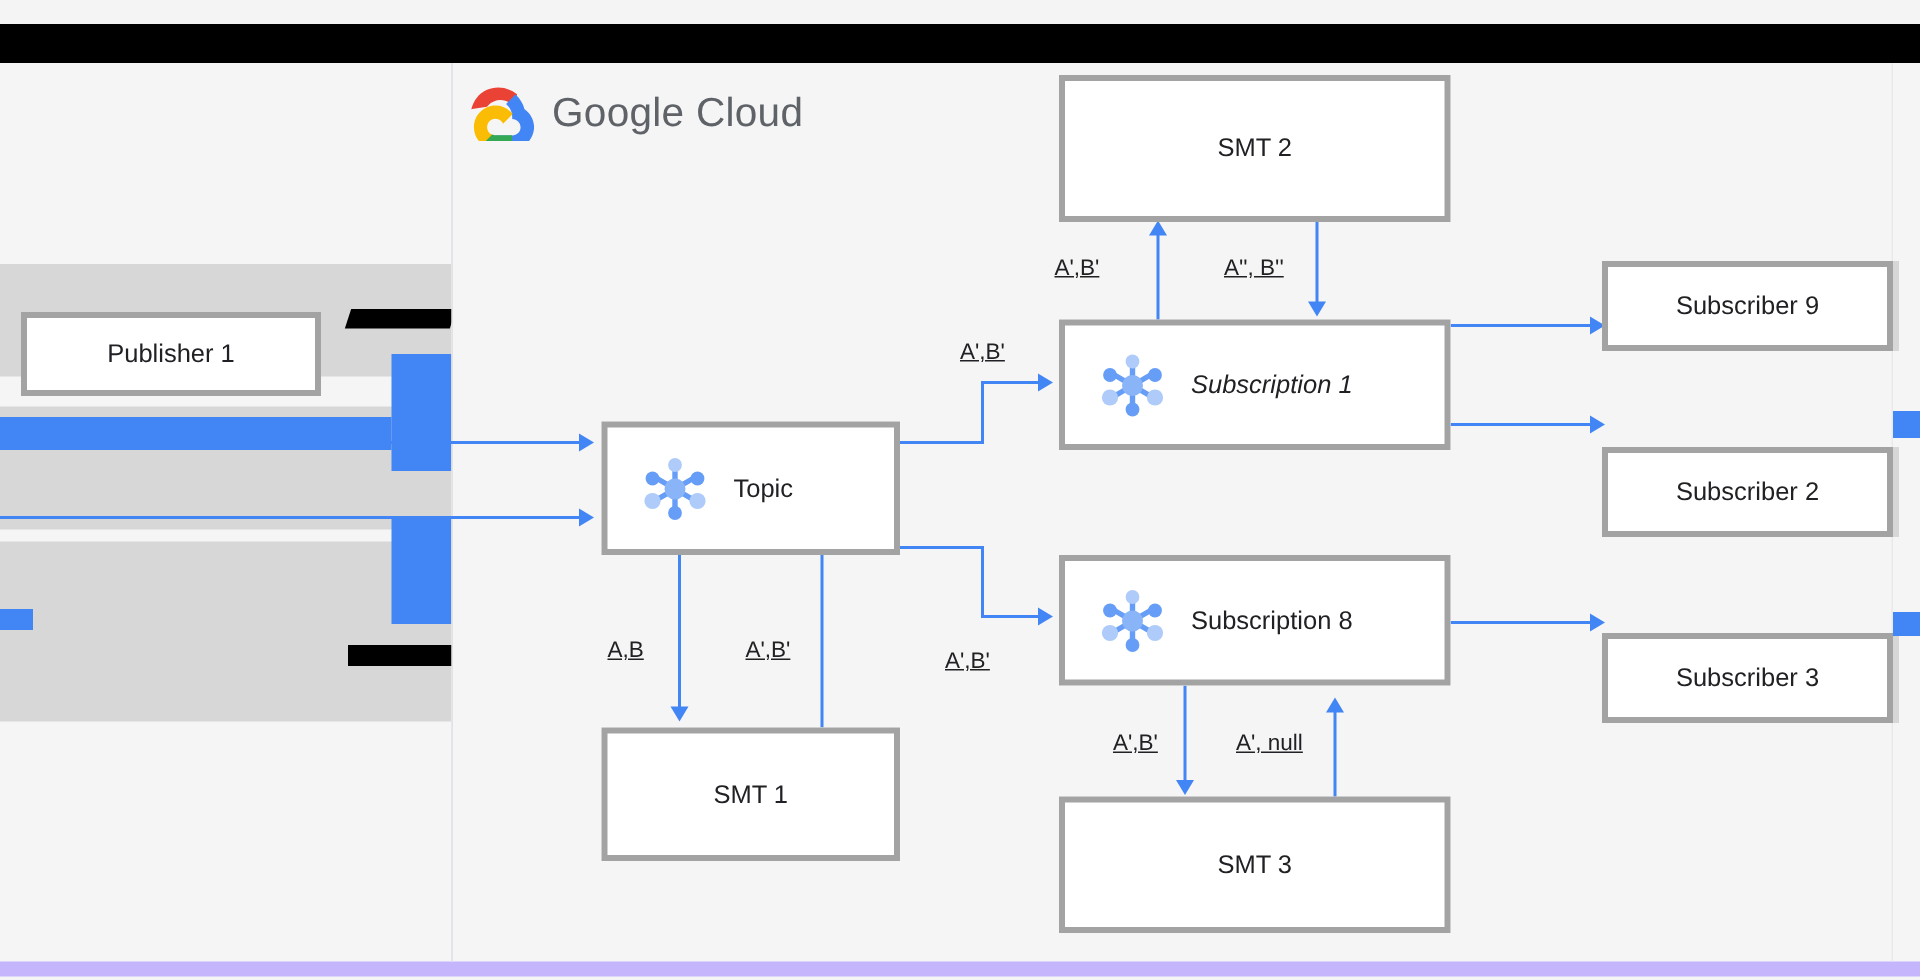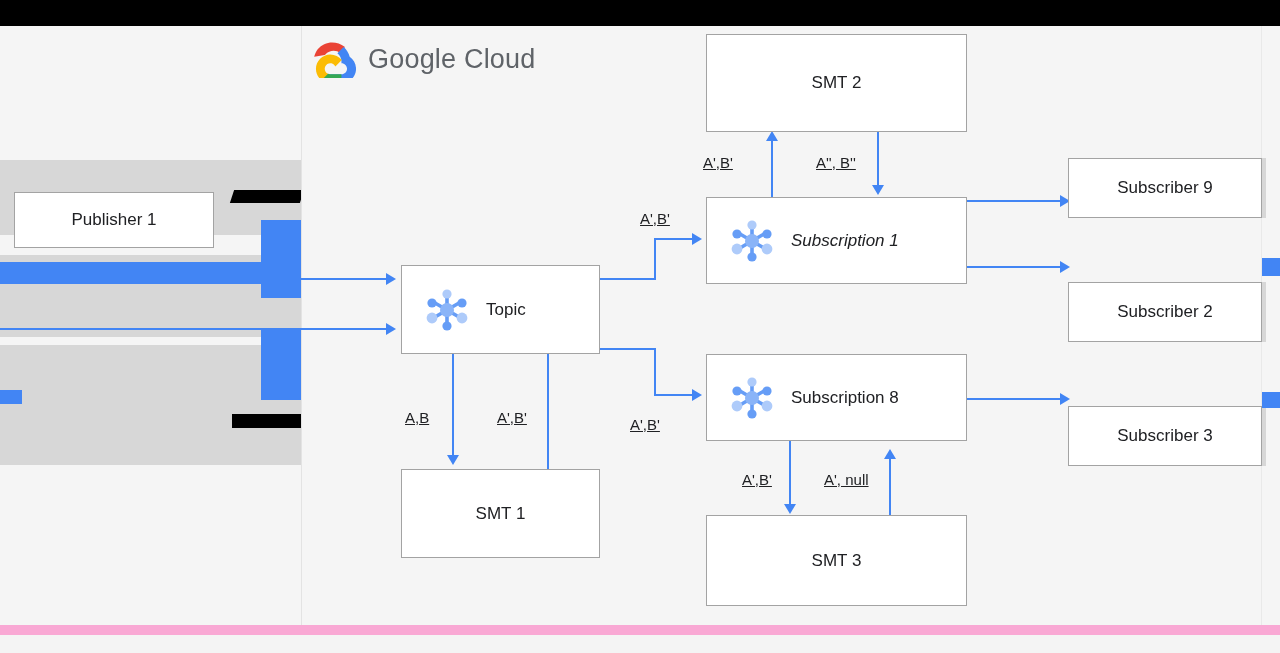--- a/index.html
+++ b/index.html
@@ -2,21 +2,21 @@
 <html><head>
 <meta charset="utf-8">
 <style>
   * { box-sizing: border-box; margin: 0; padding: 0; }
   html, body {
     width: 1280px; height: 653px;
     background: #f4f4f4;
     font-family: "Liberation Sans", sans-serif;
     overflow: hidden;
   }
-  #stage { position: relative; width: 1280px; height: 635px; background: #f9a8d4; }
+  #stage { position: relative; width: 1280px; height: 635px; background: #c4b5fd; margin-top: 16px; }
 
   
   .topbar { position: absolute; left: 0; top: 0; width: 1280px; height: 26px; background: #000; }
 
   
   .gcp-panel {
     position: absolute; left: 301px; top: 26px; width: 961px; height: 599px;
     background: #f5f5f5; border-left: 1px solid #e3e3e3; border-right: 1px solid #e9e9e9;
   }
 
@@ -32,21 +32,21 @@
   
   .blue-block { position: absolute; background: #4285f4; }
 
   
   .logo-wrap { position: absolute; left: 310px; top: 40px; display: flex; align-items: center; gap: 12px; }
   .logo-text { font-size: 27px; color: #5f6368; letter-spacing: .2px; }
   .logo-text .g1 { color: #5f6368; }
 
   
   .node {
-    position: absolute; background: #ffffff; border: 1px solid #a3a3a3;
+    position: absolute; background: #ffffff; border: 4px solid #a3a3a3;
     display: flex; align-items: center; justify-content: center;
     font-size: 17px; color: #202124;
   }
   .node.with-icon { justify-content: flex-start; padding-left: 0; }
   .node .label { flex: 1; text-align: center; }
   .node.with-icon .label { text-align: left; }
 
   .ps-icon { width: 58px; height: 58px; position: relative; flex: 0 0 58px; margin-left: 16px; margin-right: 10px; }
 
   

